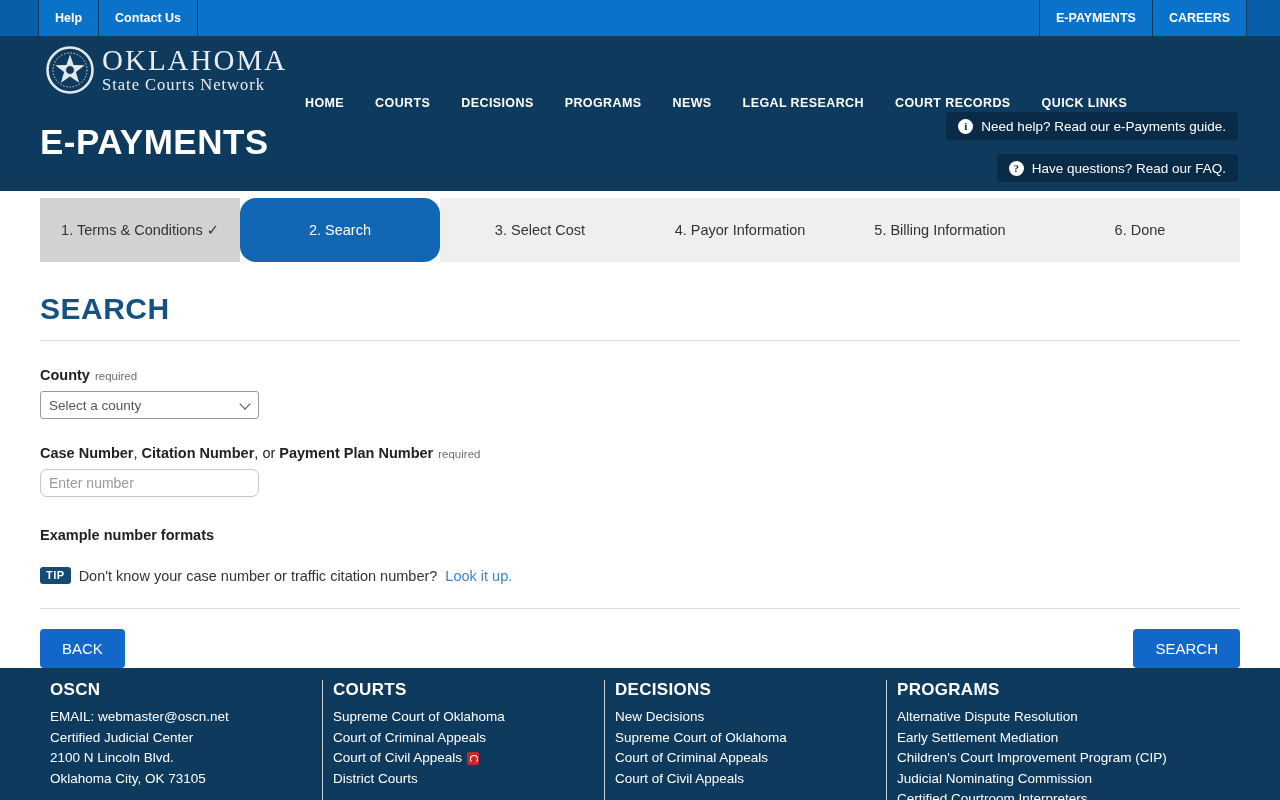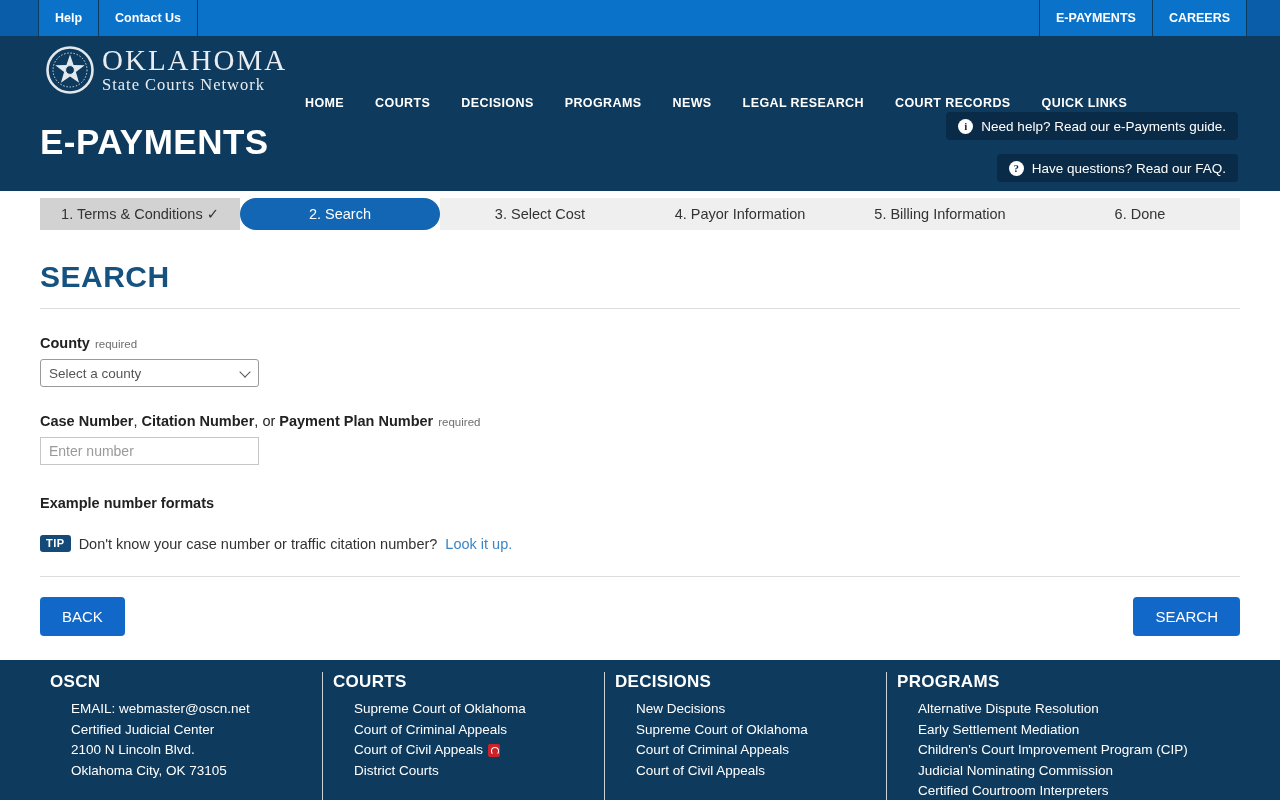--- a/index.html
+++ b/index.html
@@ -33,58 +33,58 @@
   .main-nav{position:absolute;left:305px;top:60px;display:flex;gap:31px;}
   .main-nav a{color:#fff;font-size:12.5px;font-weight:700;letter-spacing:.4px;text-decoration:none;white-space:nowrap;}
   .page-title{position:absolute;left:40px;top:86px;font-size:35px;font-weight:700;letter-spacing:.5px;color:#fff;}
   .help-stack{position:absolute;right:42px;top:76px;display:flex;flex-direction:column;align-items:flex-end;gap:14px;}
   .help-btn{display:flex;align-items:center;gap:8px;height:28px;padding:0 12px;background:#0a2b47;
     border-radius:4px;color:#fff;font-size:13.5px;text-decoration:none;white-space:nowrap;}
   .circle-icon{width:15px;height:15px;border-radius:50%;background:#fff;color:#0a2b47;font-size:11px;
     font-weight:700;display:inline-flex;align-items:center;justify-content:center;font-family:"Liberation Serif",serif;}
 
   
-  .steps{list-style:none;display:flex;margin:7px 40px 0 40px;height:32px;flex:none;}
+  .steps{list-style:none;display:flex;margin:7px 40px 0 40px;height:64px;flex:none;}
   .step{width:200px;display:flex;align-items:center;justify-content:center;font-size:14.5px;color:#333;
     background:#efefef;cursor:default;}
   .step.done{background:#d2d2d2;}
   .step.active{background:var(--active-step-blue);color:#fff;border-radius:16px;}
 
   
   main{padding:0 40px;flex:1;}
   .search-heading{margin-top:30px;font-size:30px;font-weight:700;letter-spacing:.5px;color:var(--heading-blue);
     padding-bottom:14px;border-bottom:1px solid #ddd;}
   .field-label{margin-top:26px;font-size:14.5px;color:#222;}
   .field-label b{font-weight:700;}
   .req{font-size:11.5px;color:#6e6e6e;font-weight:400;margin-left:5px;}
   .select-wrap{position:relative;width:219px;margin-top:8px;}
   select{width:219px;height:28px;border:1px solid #9a9a9a;border-radius:3px;background:#fff;color:#555;
     font-size:13.5px;font-family:"Liberation Sans",sans-serif;padding:0 26px 0 8px;appearance:none;-webkit-appearance:none;}
   .chevron{position:absolute;right:10px;top:9px;width:8px;height:8px;border-right:1.8px solid #555;
     border-bottom:1.8px solid #555;transform:rotate(45deg);pointer-events:none;}
-  input[type=text]{width:219px;height:28px;margin-top:8px;border:1px solid #c6c6c6;border-radius:0;
+  input[type=text]{width:219px;height:28px;margin-top:8px;border:1px solid #c6c6c6;border-radius:7px;
     padding:0 8px;font-size:14px;font-family:"Liberation Sans",sans-serif;color:#333;}
   input[type=text]::placeholder{color:#9a9a9a;}
   .examples-heading{margin-top:30px;font-size:14.5px;font-weight:700;color:#222;}
   .tip-row{margin-top:24px;font-size:14.5px;color:#333;display:flex;align-items:center;gap:8px;}
   .tip-badge{background:var(--tip-badge-navy);color:#fff;font-size:11px;font-weight:700;letter-spacing:.5px;
     padding:3px 6px;border-radius:3px;line-height:1;}
   .tip-link{color:var(--link-blue);text-decoration:none;}
   .rule{border:none;border-top:1px solid #ddd;margin-top:24px;}
   .actions{display:flex;justify-content:space-between;margin-top:20px;}
   .btn{background:var(--button-blue);color:#fff;border:none;border-radius:4px;font-size:15px;
     font-family:"Liberation Sans",sans-serif;padding:11px 22px;cursor:pointer;}
 
   
   .site-footer{background:var(--footer-navy);color:#fff;flex:none;height:140px;overflow:hidden;
     display:grid;grid-template-columns:282px 282px 282px 1fr;padding:12px 0 0 40px;}
   .fcol{padding:0 10px 0 10px;}
   .fcol + .fcol{border-left:1px solid #c9d2d9;}
   .fcol h4{font-size:17px;font-weight:700;letter-spacing:.3px;margin-bottom:7px;}
-  .fcol a, .fcol .ftext{display:block;color:#fff;text-decoration:none;font-size:13.5px;line-height:20.5px;white-space:nowrap;margin-left:21px;}
+  .fcol a, .fcol .ftext{display:block;color:#fff;text-decoration:none;font-size:13.5px;line-height:20.5px;white-space:nowrap;}
   .frow{display:flex;align-items:center;gap:5px;line-height:20.5px;}
   .frow a{display:inline;line-height:20.5px;}
   .pdf-icon{display:inline-block;width:12px;height:13px;background:var(--pdf-red);border-radius:2px;position:relative;flex:none;}
   .pdf-icon::after{content:"";position:absolute;left:3px;top:3px;width:6px;height:6px;
     border:1.5px solid #fff;border-radius:50%;border-bottom-color:transparent;}
 </style>
 </head>
 <body>
 
 <div class="page">

